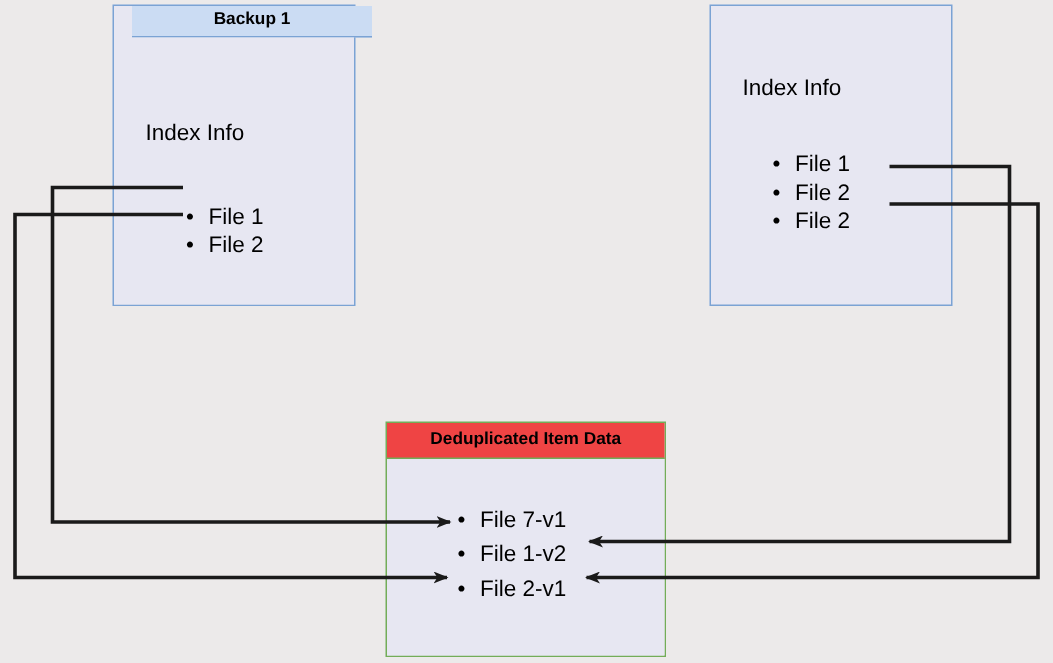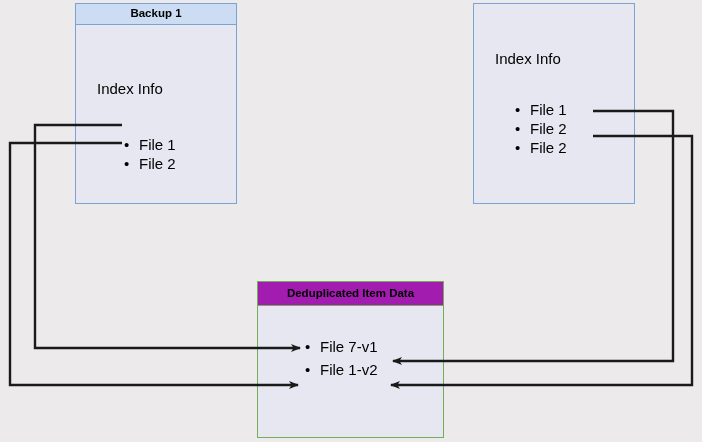--- a/index.html
+++ b/index.html
@@ -55,28 +55,29 @@
   }
   
   .box-blue {
     border: 1.6px solid #7ba3d4;
     background: #e7e7f2;
   }
   .box-blue .box-header {
     background: #cbdcf3;
     border-bottom: 1.6px solid #7ba3d4;
     height: 21px;
+    margin-left: 12px;
   }
   
   .box-green {
     border: 1.6px solid #73ad58;
     background: #e7e7f2;
   }
   .box-green .box-header {
-    background: #a21caf;
+    background: #ef4444;
     border-bottom: 1.6px solid #73ad58;
     height: 24px;
   }
   .index-label {
     position: absolute;
     font-size: 15px;
     color: #000;
     white-space: nowrap;
   }
   .file-list {
@@ -134,20 +135,21 @@
       </ul>
     </div>
   </div>
 
   <div class="box box-green" style="left:257px; top:281px; width:187px; height:157px;">
     <div class="box-header">Deduplicated Item Data</div>
     <div class="box-body" style="height:131px;">
       <ul class="file-list dedup-list" style="left:47px; top:29px;">
         <li>File 7-v1</li>
         <li>File 1-v2</li>
+        <li>File 2-v1</li>
       </ul>
     </div>
   </div>
 
   <svg class="edges" viewBox="0 0 702 442" width="702" height="442">
     <defs>
       <marker id="arrow-right" markerWidth="10" markerHeight="8" refX="9" refY="4" orient="auto" markerUnits="userSpaceOnUse">
         <path d="M0,0 L10,4 L0,8 L2.6,4 Z" fill="#1a1a1a"></path>
       </marker>
       <marker id="arrow-left" markerWidth="10" markerHeight="8" refX="9" refY="4" orient="auto" markerUnits="userSpaceOnUse">

